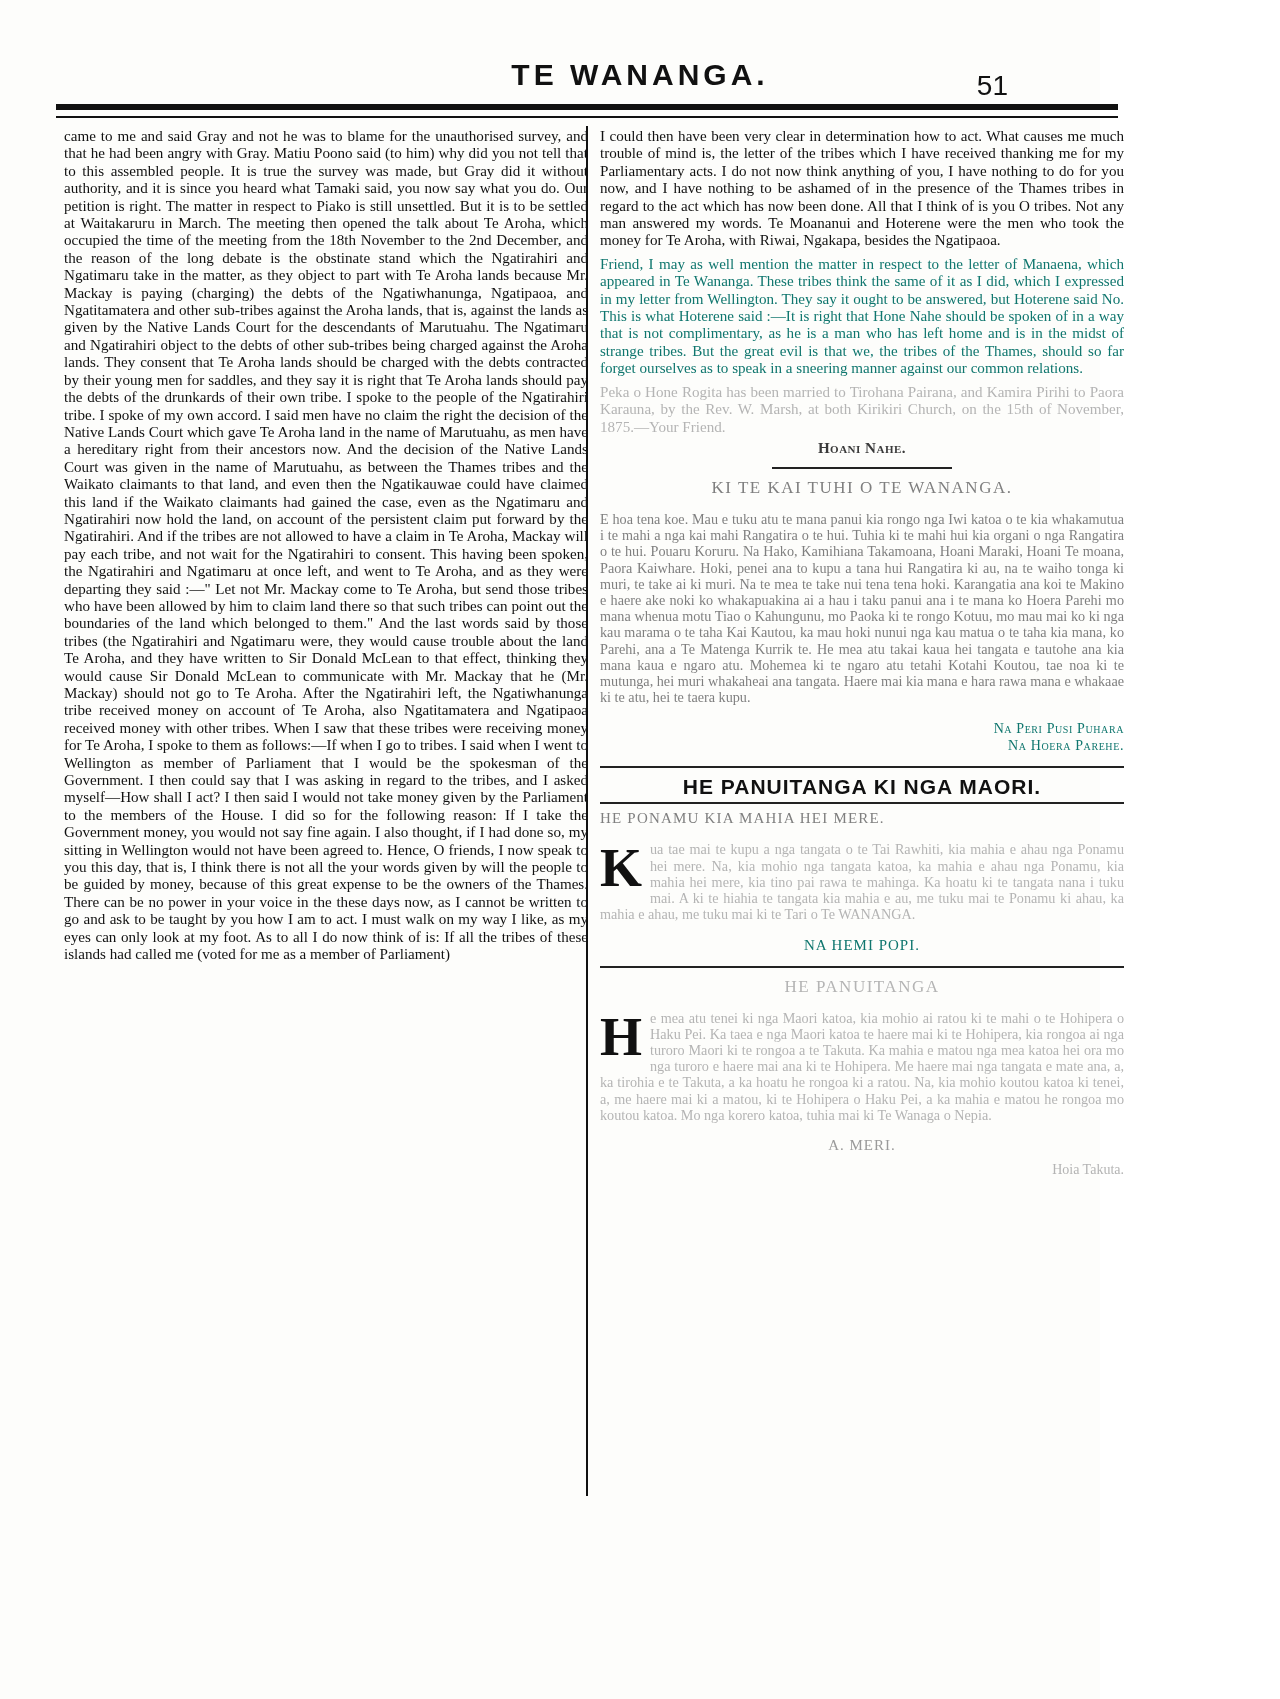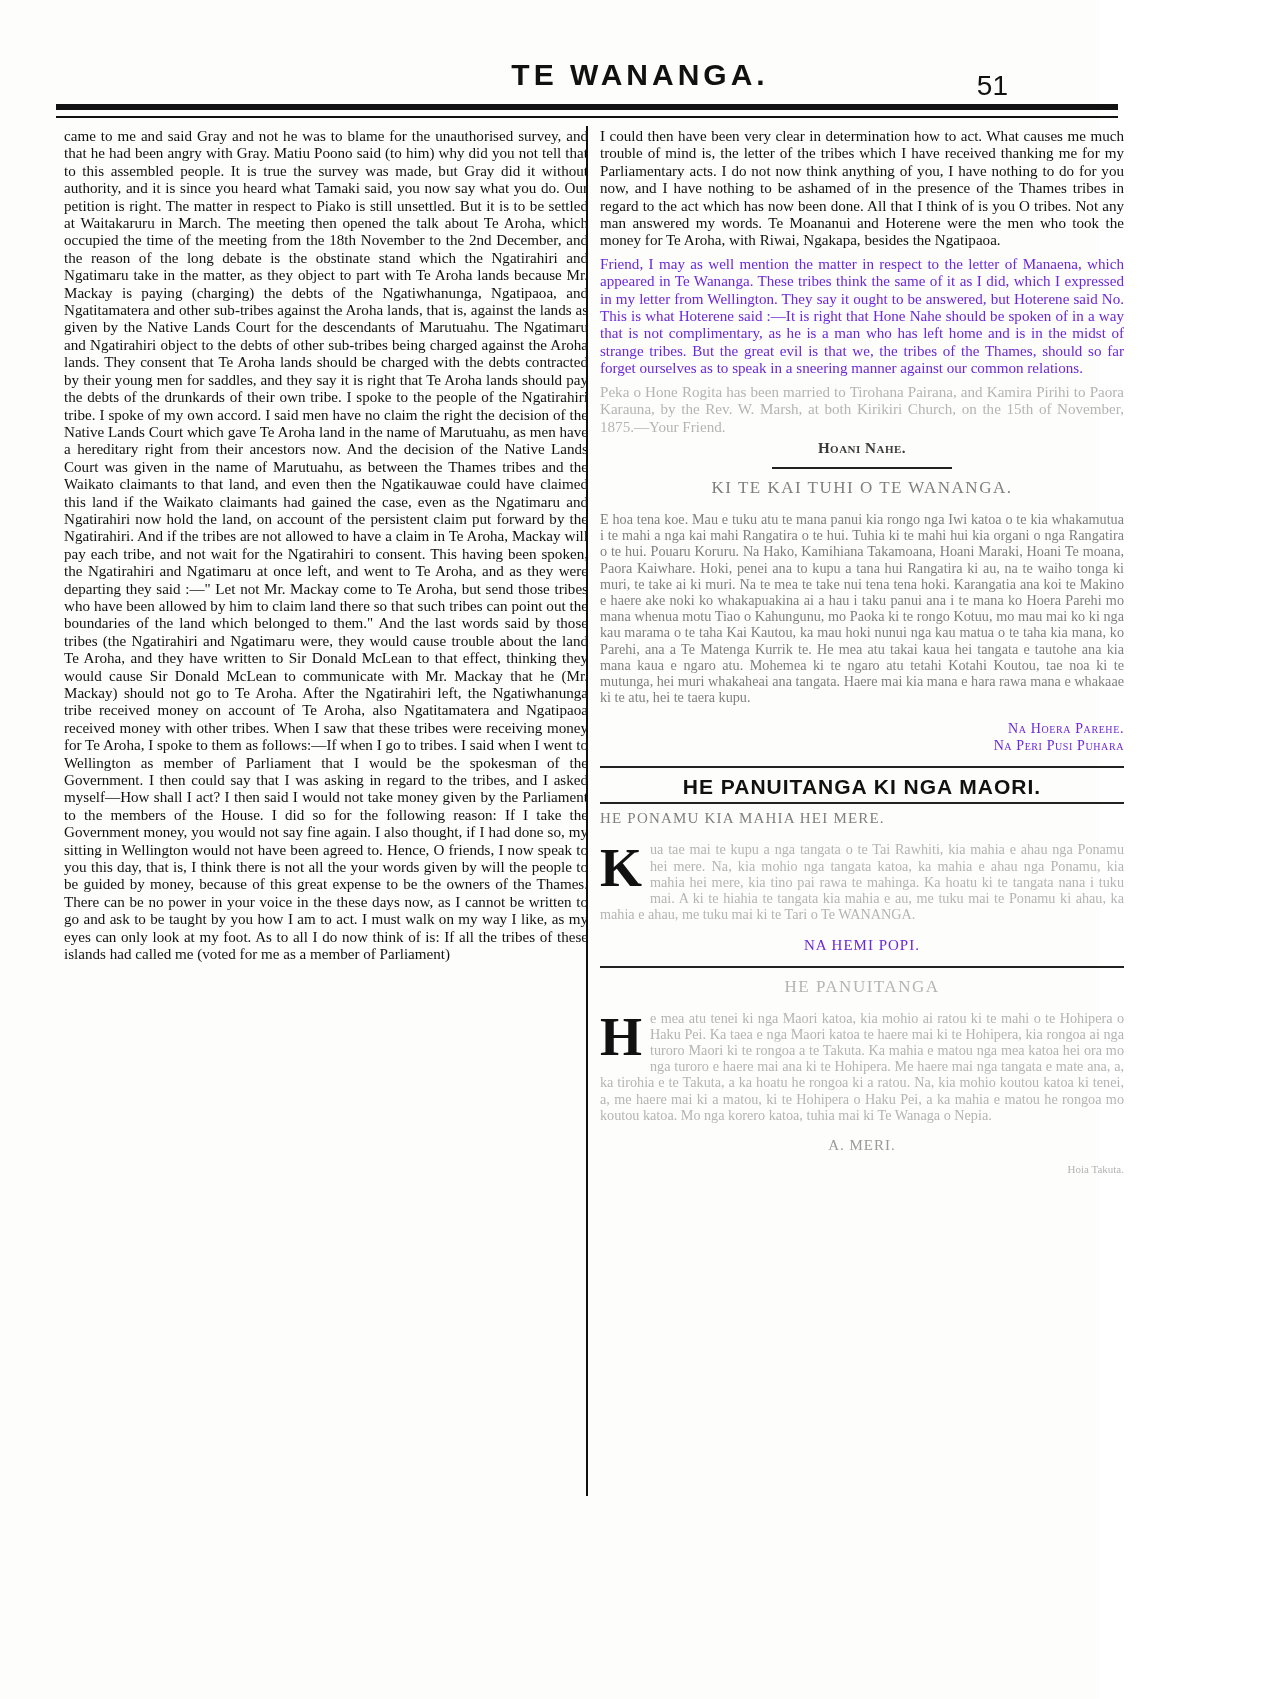--- a/index.html
+++ b/index.html
@@ -72,21 +72,21 @@
     width: 2px; height: 1370px;
     background: #111;
   }
   .para {
     margin: 0 0 0 0;
     text-indent: 0;
   }
   
   .f1 { color: #111; }
   .f2 { color: #3a3a3a; }
-  .f3 { color: #6d28d9; }
+  .f3 { color: #0f766e; }
   .f4 { color: #7f7f7f; }
   .f5 { color: #9a9a9a; }
   .f6 { color: #b4b4b4; }
 
   .sig {
     text-align: center;
     font-variant: small-caps;
     margin-top: 4px;
     letter-spacing: 0.5px;
     font-weight: bold;
@@ -164,21 +164,21 @@
   }
   .sig-center {
     text-align: center;
     font-variant: small-caps;
     font-size: 15px;
     letter-spacing: 1px;
     margin: 6px 0;
   }
   .tiny-note {
     text-align: right;
-    font-size: 11px;
+    font-size: 14px;
   }
   .spacer6 { height: 6px; }
 </style>
 </head>
 <body>
 
 <div class="page">
 
   <div class="masthead">
     <div class="masthead-title">TE WANANGA.</div>
@@ -204,22 +204,22 @@
 
     <div class="sig f2">Hoani Nahe.</div>
 
     <div class="hr-short"></div>
 
     <div class="head-center f4">KI TE KAI TUHI O TE WANANGA.</div>
 
     <p class="maori-block f4">E hoa tena koe. Mau e tuku atu te mana panui kia rongo nga Iwi katoa o te kia whakamutua i te mahi a nga kai mahi Rangatira o te hui. Tuhia ki te mahi hui kia organi o nga Rangatira o te hui. Pouaru Koruru. Na Hako, Kamihiana Takamoana, Hoani Maraki, Hoani Te moana, Paora Kaiwhare. Hoki, penei ana to kupu a tana hui Rangatira ki au, na te waiho tonga ki muri, te take ai ki muri. Na te mea te take nui tena tena hoki. Karangatia ana koi te Makino e haere ake noki ko whakapuakina ai a hau i taku panui ana i te mana ko Hoera Parehi mo mana whenua motu Tiao o Kahungunu, mo Paoka ki te rongo Kotuu, mo mau mai ko ki nga kau marama o te taha Kai Kautou, ka mau hoki nunui nga kau matua o te taha kia mana, ko Parehi, ana a Te Matenga Kurrik te. He mea atu takai kaua hei tangata e tautohe ana kia mana kaua e ngaro atu. Mohemea ki te ngaro atu tetahi Kotahi Koutou, tae noa ki te mutunga, hei muri whakaheai ana tangata. Haere mai kia mana e hara rawa mana e whakaae ki te atu, hei te taera kupu.</p>
 
     <div class="sig-block">
+      <div class="sig-small f3">Na Peri Pusi Puhara</div>
       <div class="sig-small f3">Na Hoera Parehe.</div>
-      <div class="sig-small f3">Na Peri Pusi Puhara</div>
     </div>
 
     <div class="hr-full"></div>
 
     <div class="head-big">HE PANUITANGA KI NGA MAORI.</div>
 
     <div class="hr-full" style="margin:6px 0 6px 0;"></div>
 
     <div class="head-sub f4">HE PONAMU KIA MAHIA HEI MERE.</div>
 

